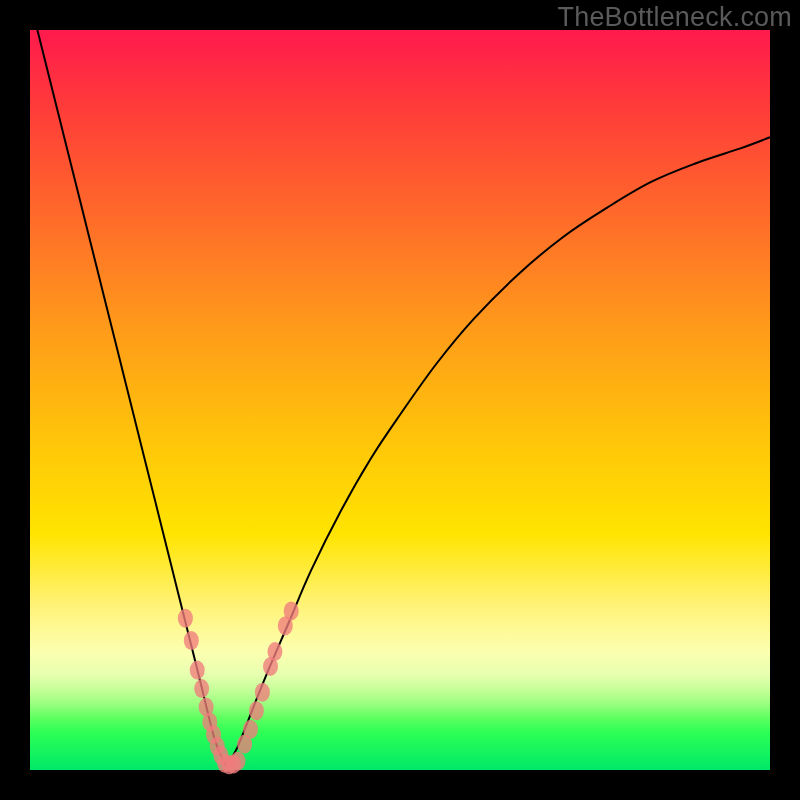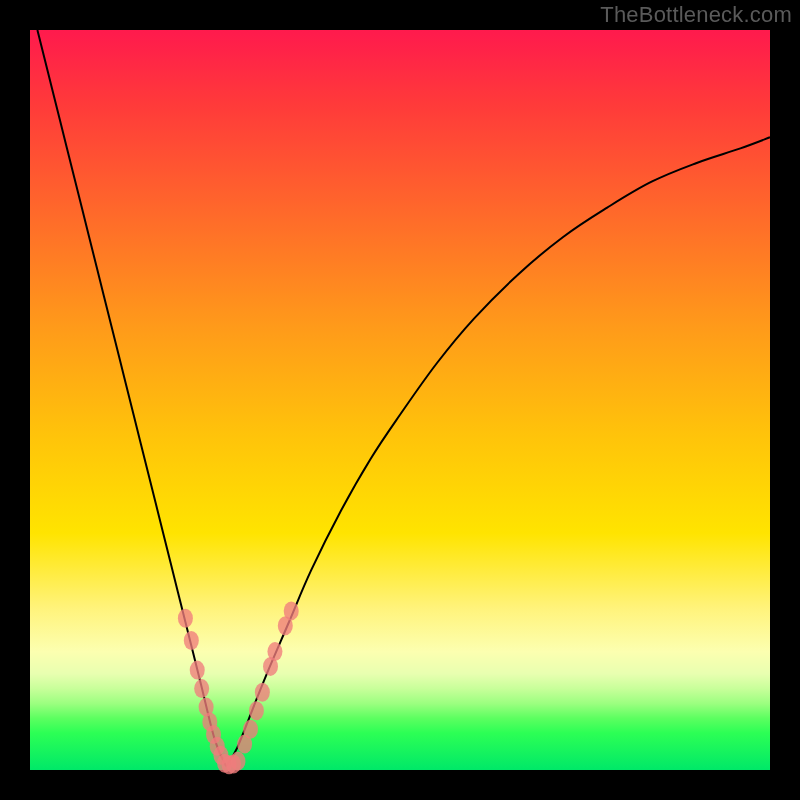--- a/index.html
+++ b/index.html
@@ -39,21 +39,21 @@
       #5cff60 93%,
       #2cff55 95%,
       #00e868 100%
     );
   }
   .watermark {
     position: absolute;
     top: 2px;
     right: 8px;
     color: #5a5a5a;
-    font-size: 22px;
+    font-size: 27px;
     letter-spacing: 0.2px;
     font-family: Arial, Helvetica, sans-serif;
   }
   svg.curves {
     position: absolute;
     left: 0;
     top: 0;
     width: 740px;
     height: 740px;
     overflow: visible;

